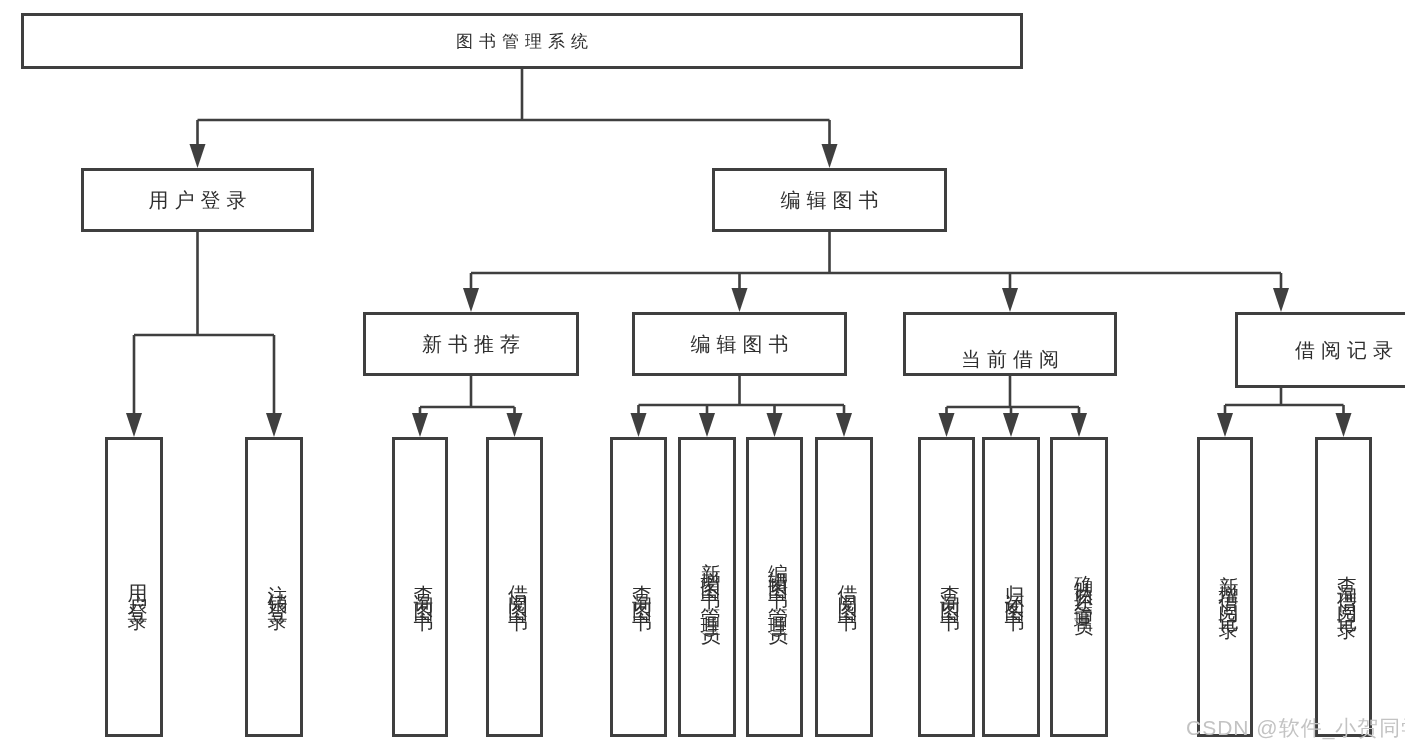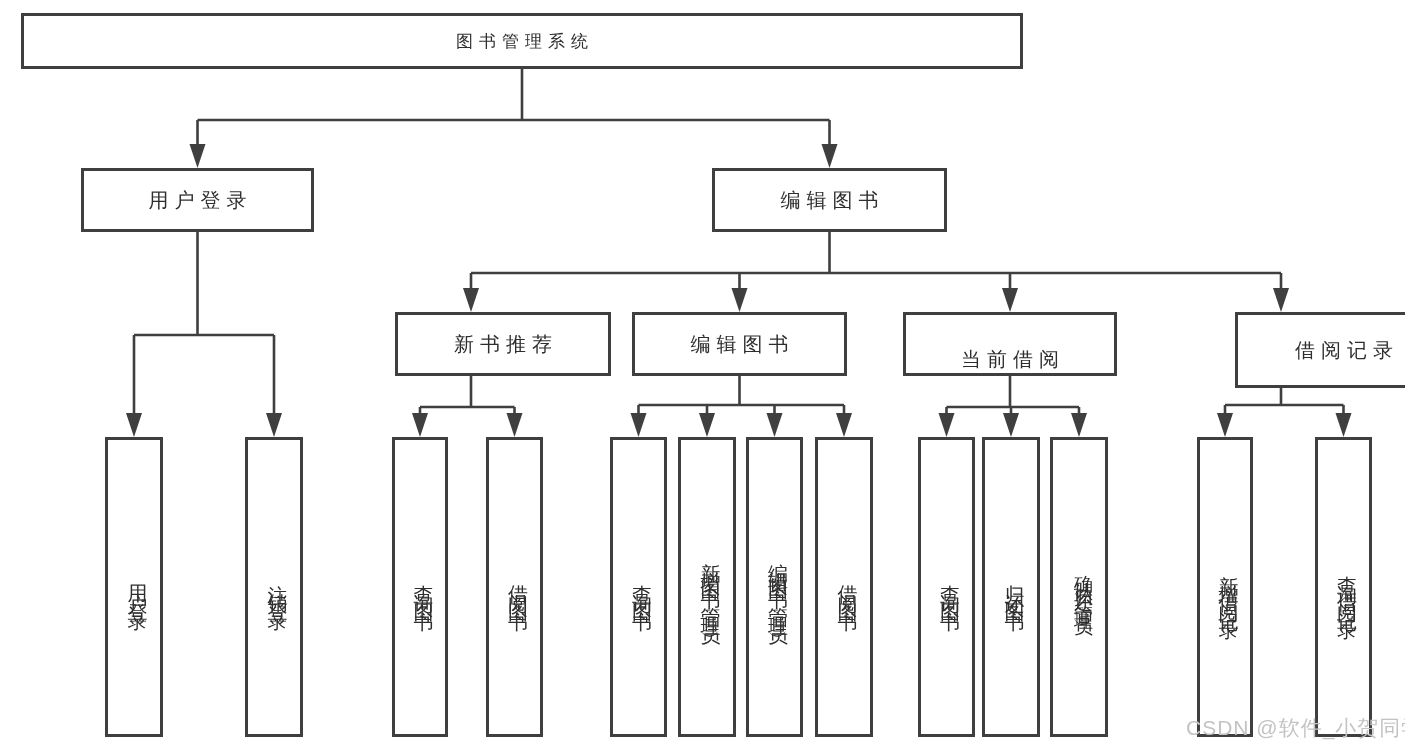--- a/index.html
+++ b/index.html
@@ -97,21 +97,21 @@
     <span class="h-label">图书管理系统</span>
   </div>
 
   <div class="box" style="left:81px;top:168px;width:233px;height:64px;">
     <span class="h-label">用户登录</span>
   </div>
   <div class="box" style="left:712px;top:168px;width:235px;height:64px;">
     <span class="h-label">编辑图书</span>
   </div>
 
-  <div class="box" style="left:363px;top:312px;width:216px;height:64px;margin-left:32px;">
+  <div class="box" style="left:363px;top:312px;width:216px;height:64px;">
     <span class="h-label">新书推荐</span>
   </div>
   <div class="box" style="left:632px;top:312px;width:215px;height:64px;">
     <span class="h-label">编辑图书</span>
   </div>
   <div class="box" style="left:903px;top:312px;width:214px;height:64px;align-items:flex-end;">
     <span class="h-label">当前借阅</span>
   </div>
   <div class="box" style="left:1204px;top:312px;width:218px;height:76px;margin-left:31px;">
     <span class="h-label">借阅记录</span>

